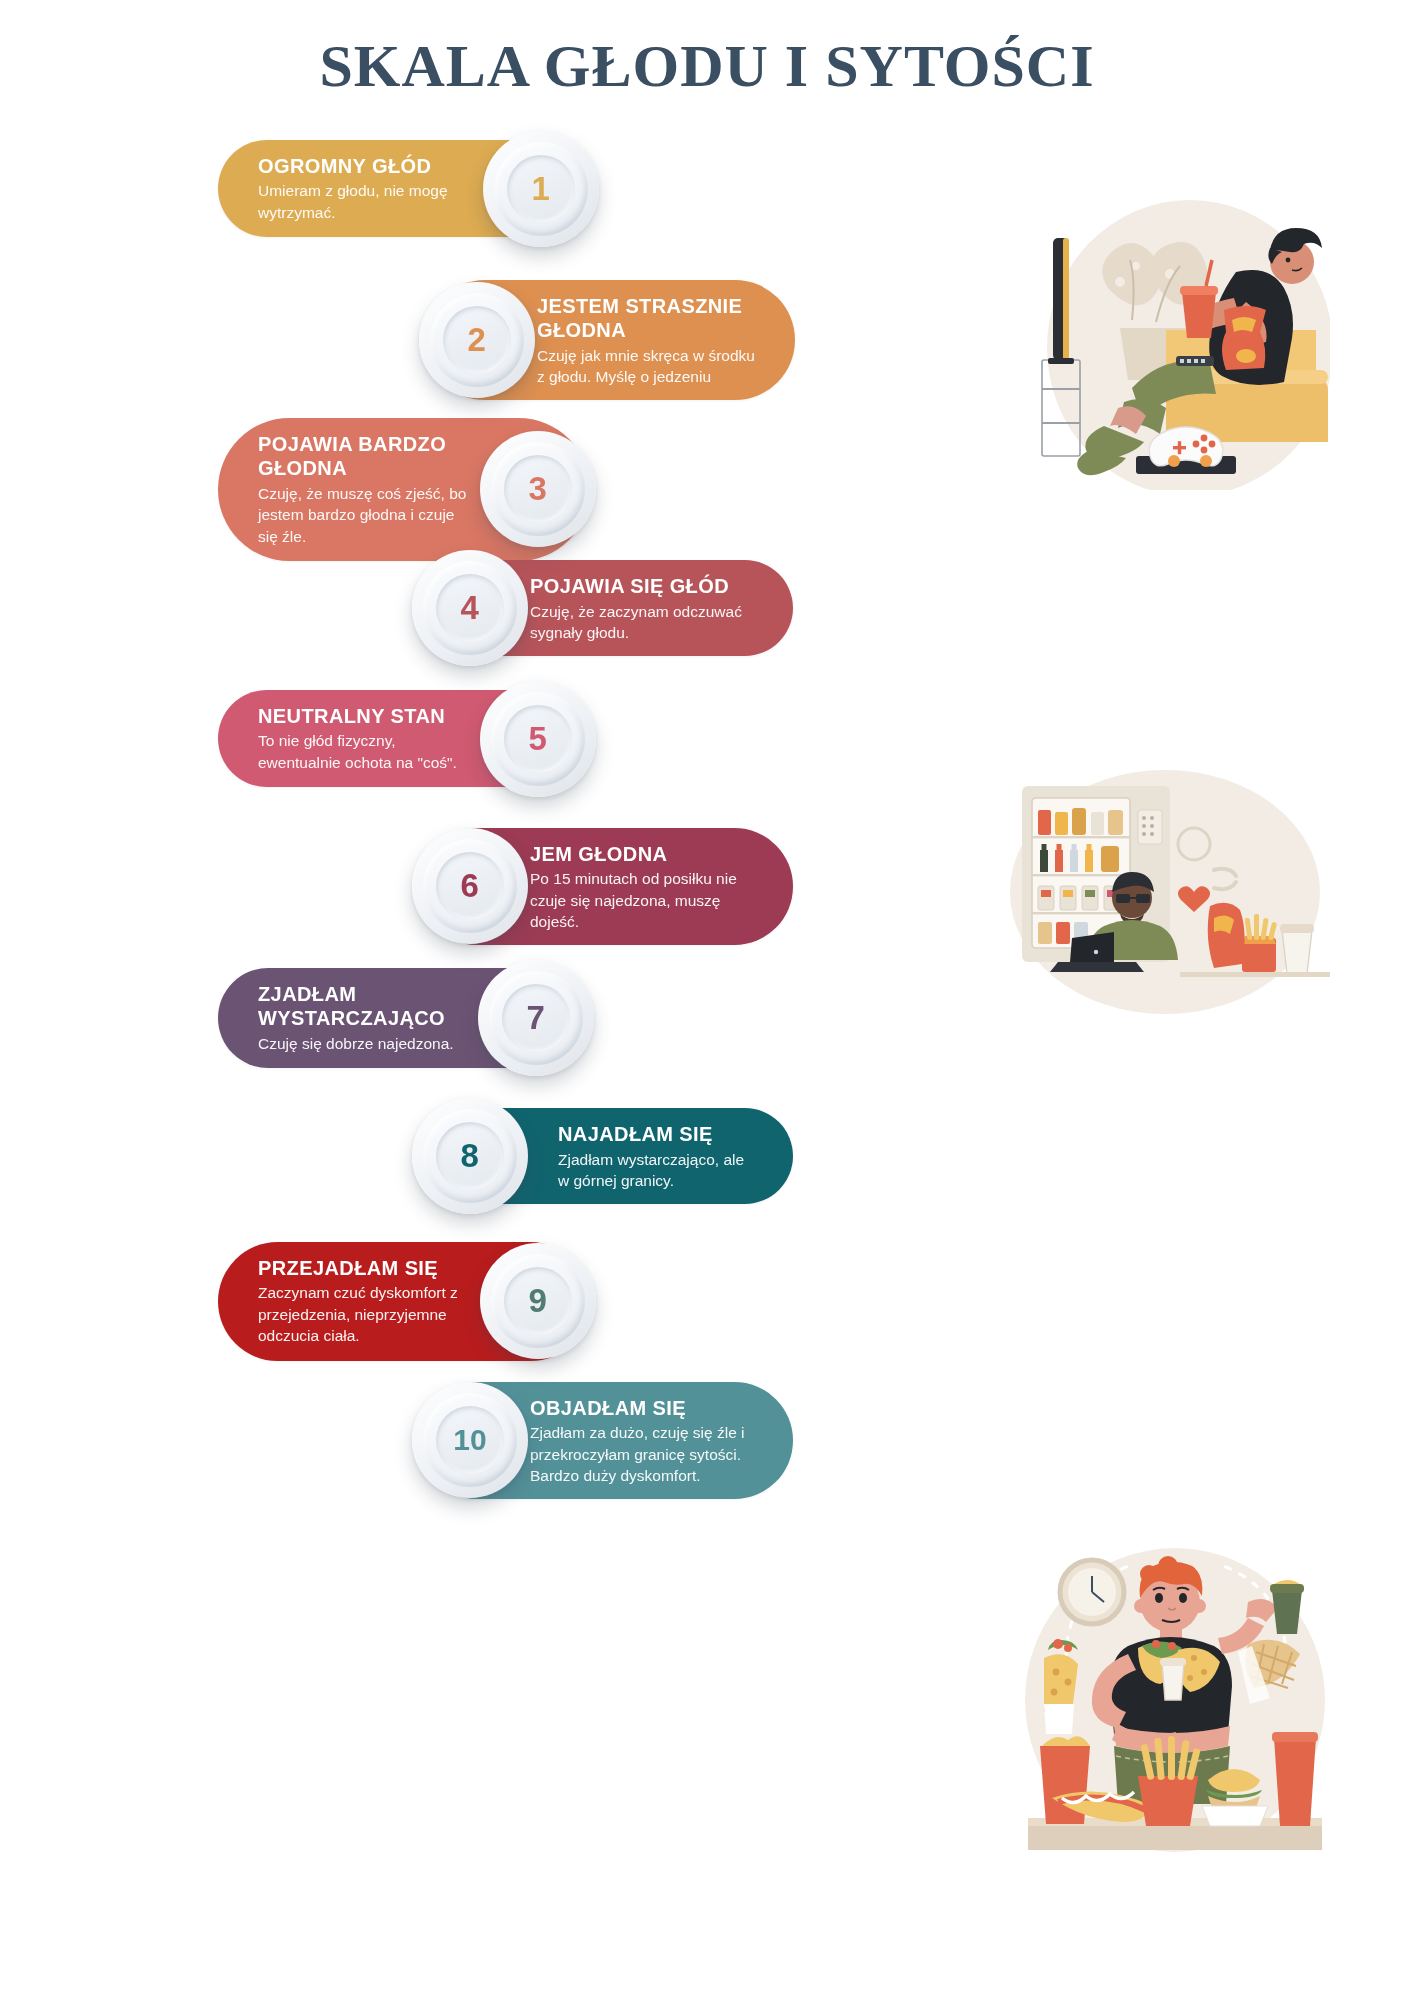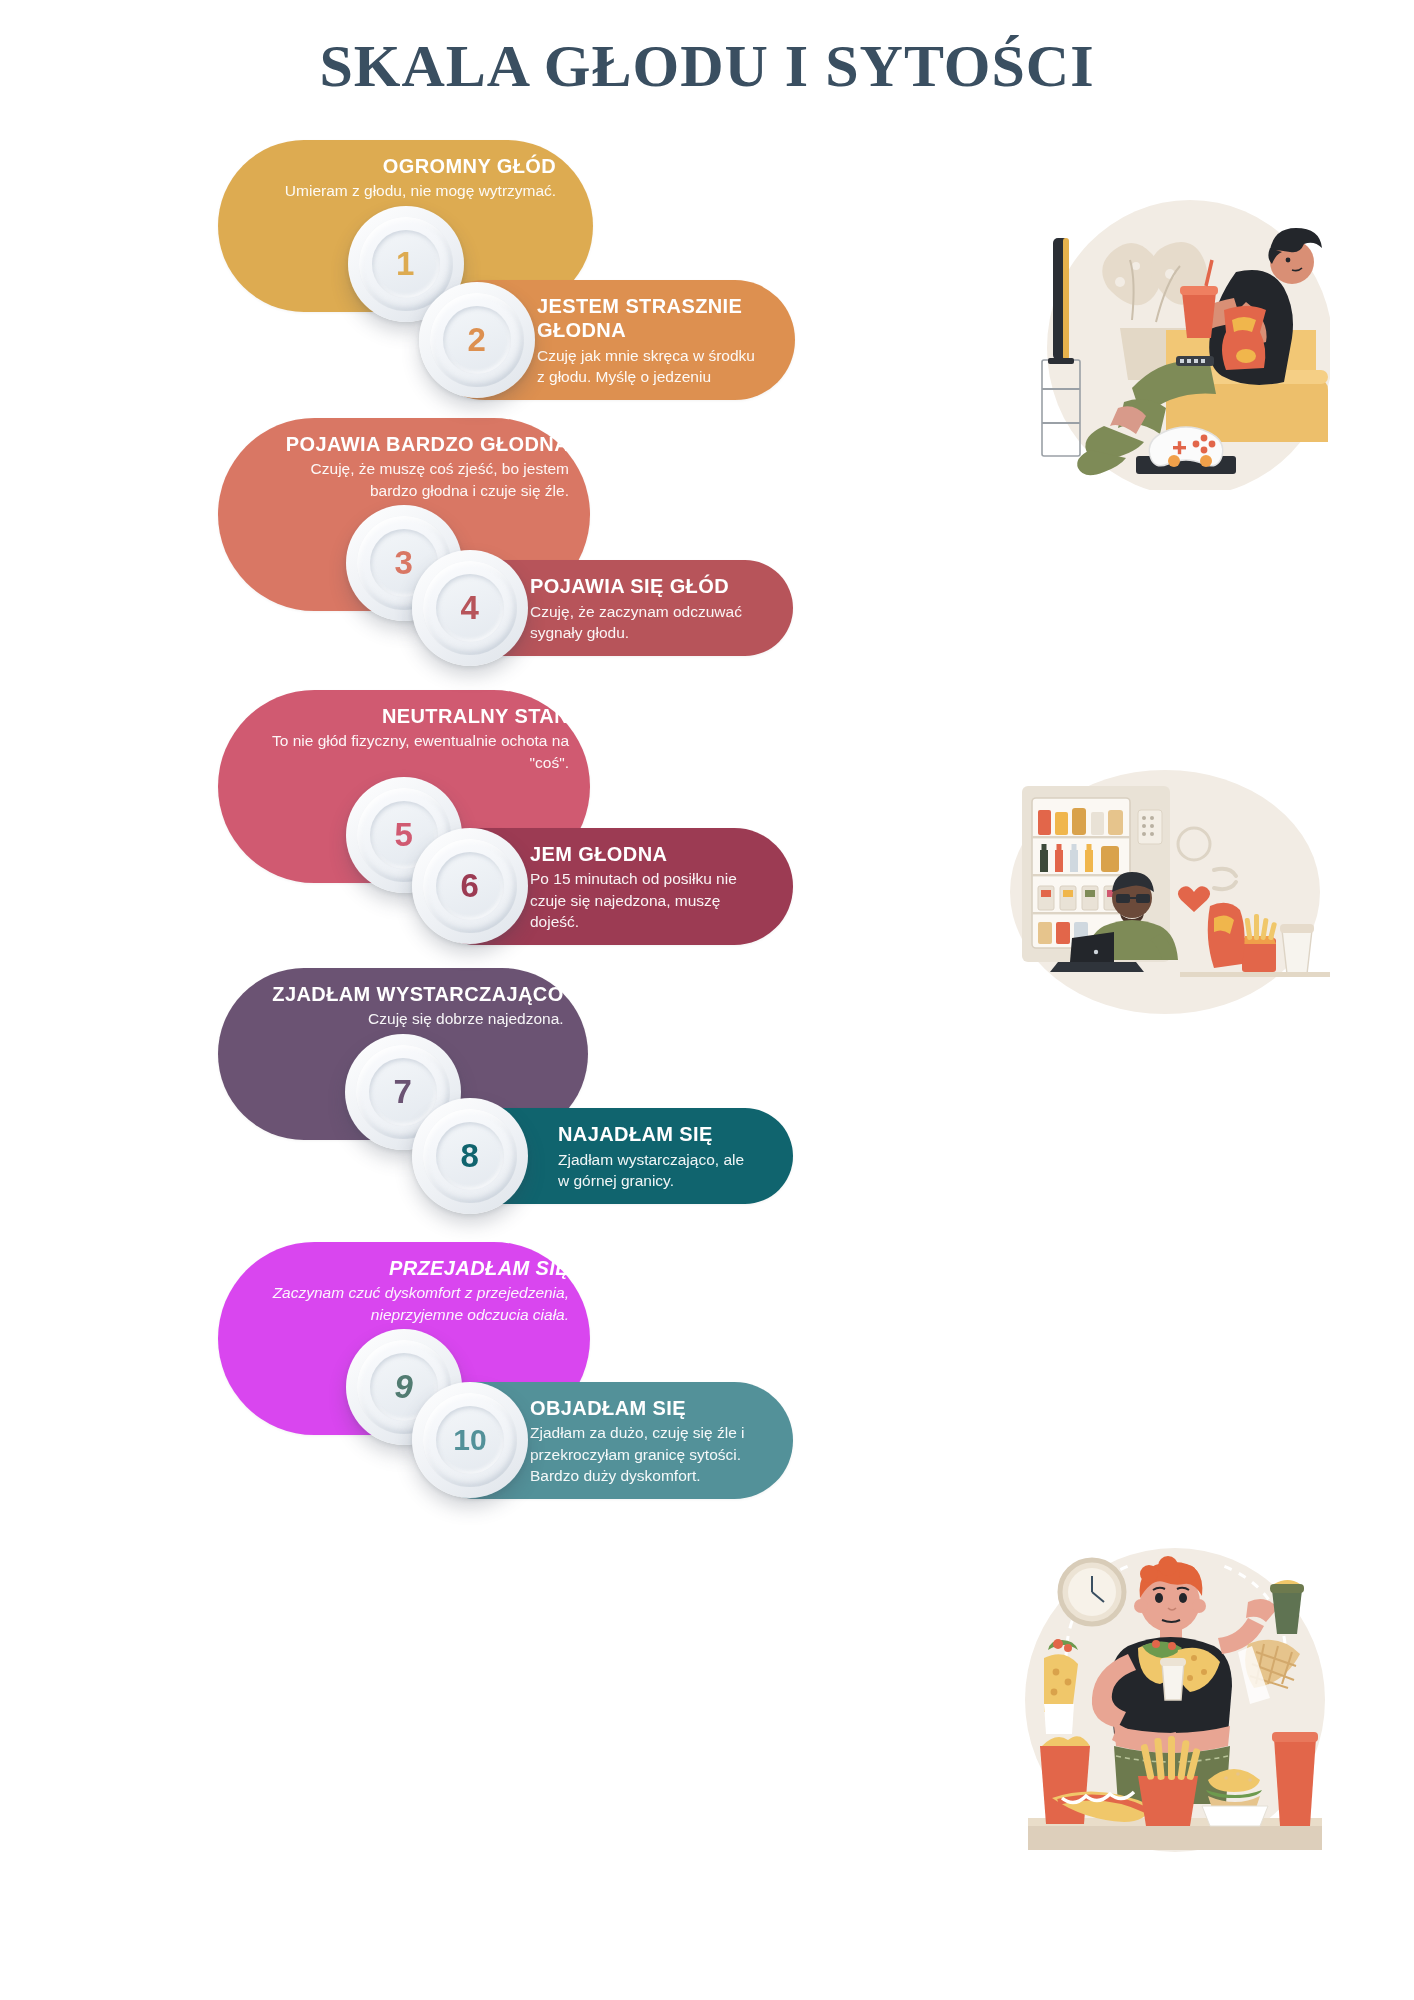--- a/index.html
+++ b/index.html
@@ -54,21 +54,21 @@
   .bar {
     position: relative;
     border-radius: 999px;
     display: flex;
     align-items: center;
     min-height: 96px;
     width: 100%;
     box-shadow: 0 1px 3px rgba(0,0,0,0.05);
   }
 
-  .row.left .bar { flex-direction: column; text-align: right; }
+  .row.left .bar { flex-direction: row; }
   .row.right .bar { flex-direction: row; }
 
   .texts {
     flex: 1 1 auto;
     padding: 14px 10px 14px 40px;
   }
   .row.right .texts { padding: 14px 34px 12px 8px; }
 
   .row-title {
     font-size: 20px;
@@ -520,21 +520,21 @@
           <span class="badge-num" style="color:#10646e;">8</span>
         </div>
         <div class="texts" style="padding-left:8px;margin-left:28px;">
           <div class="row-title">NAJADŁAM SIĘ</div>
           <div class="row-desc">Zjadłam wystarczająco, ale w górnej granicy.</div>
         </div>
       </div>
     </div>
 
     <div class="row left" style="left:218px; top:1082px; width:372px;">
-      <div class="bar" style="background:#d946ef;font-style:italic;">
+      <div class="bar" style="background:#b91c1c;">
         <div class="texts">
           <div class="row-title">PRZEJADŁAM SIĘ</div>
           <div class="row-desc">Zaczynam czuć dyskomfort z przejedzenia, nieprzyjemne odczucia ciała.</div>
         </div>
         <div class="badge">
           <span class="badge-num" style="color:#527c72;">9</span>
         </div>
       </div>
     </div>
 

